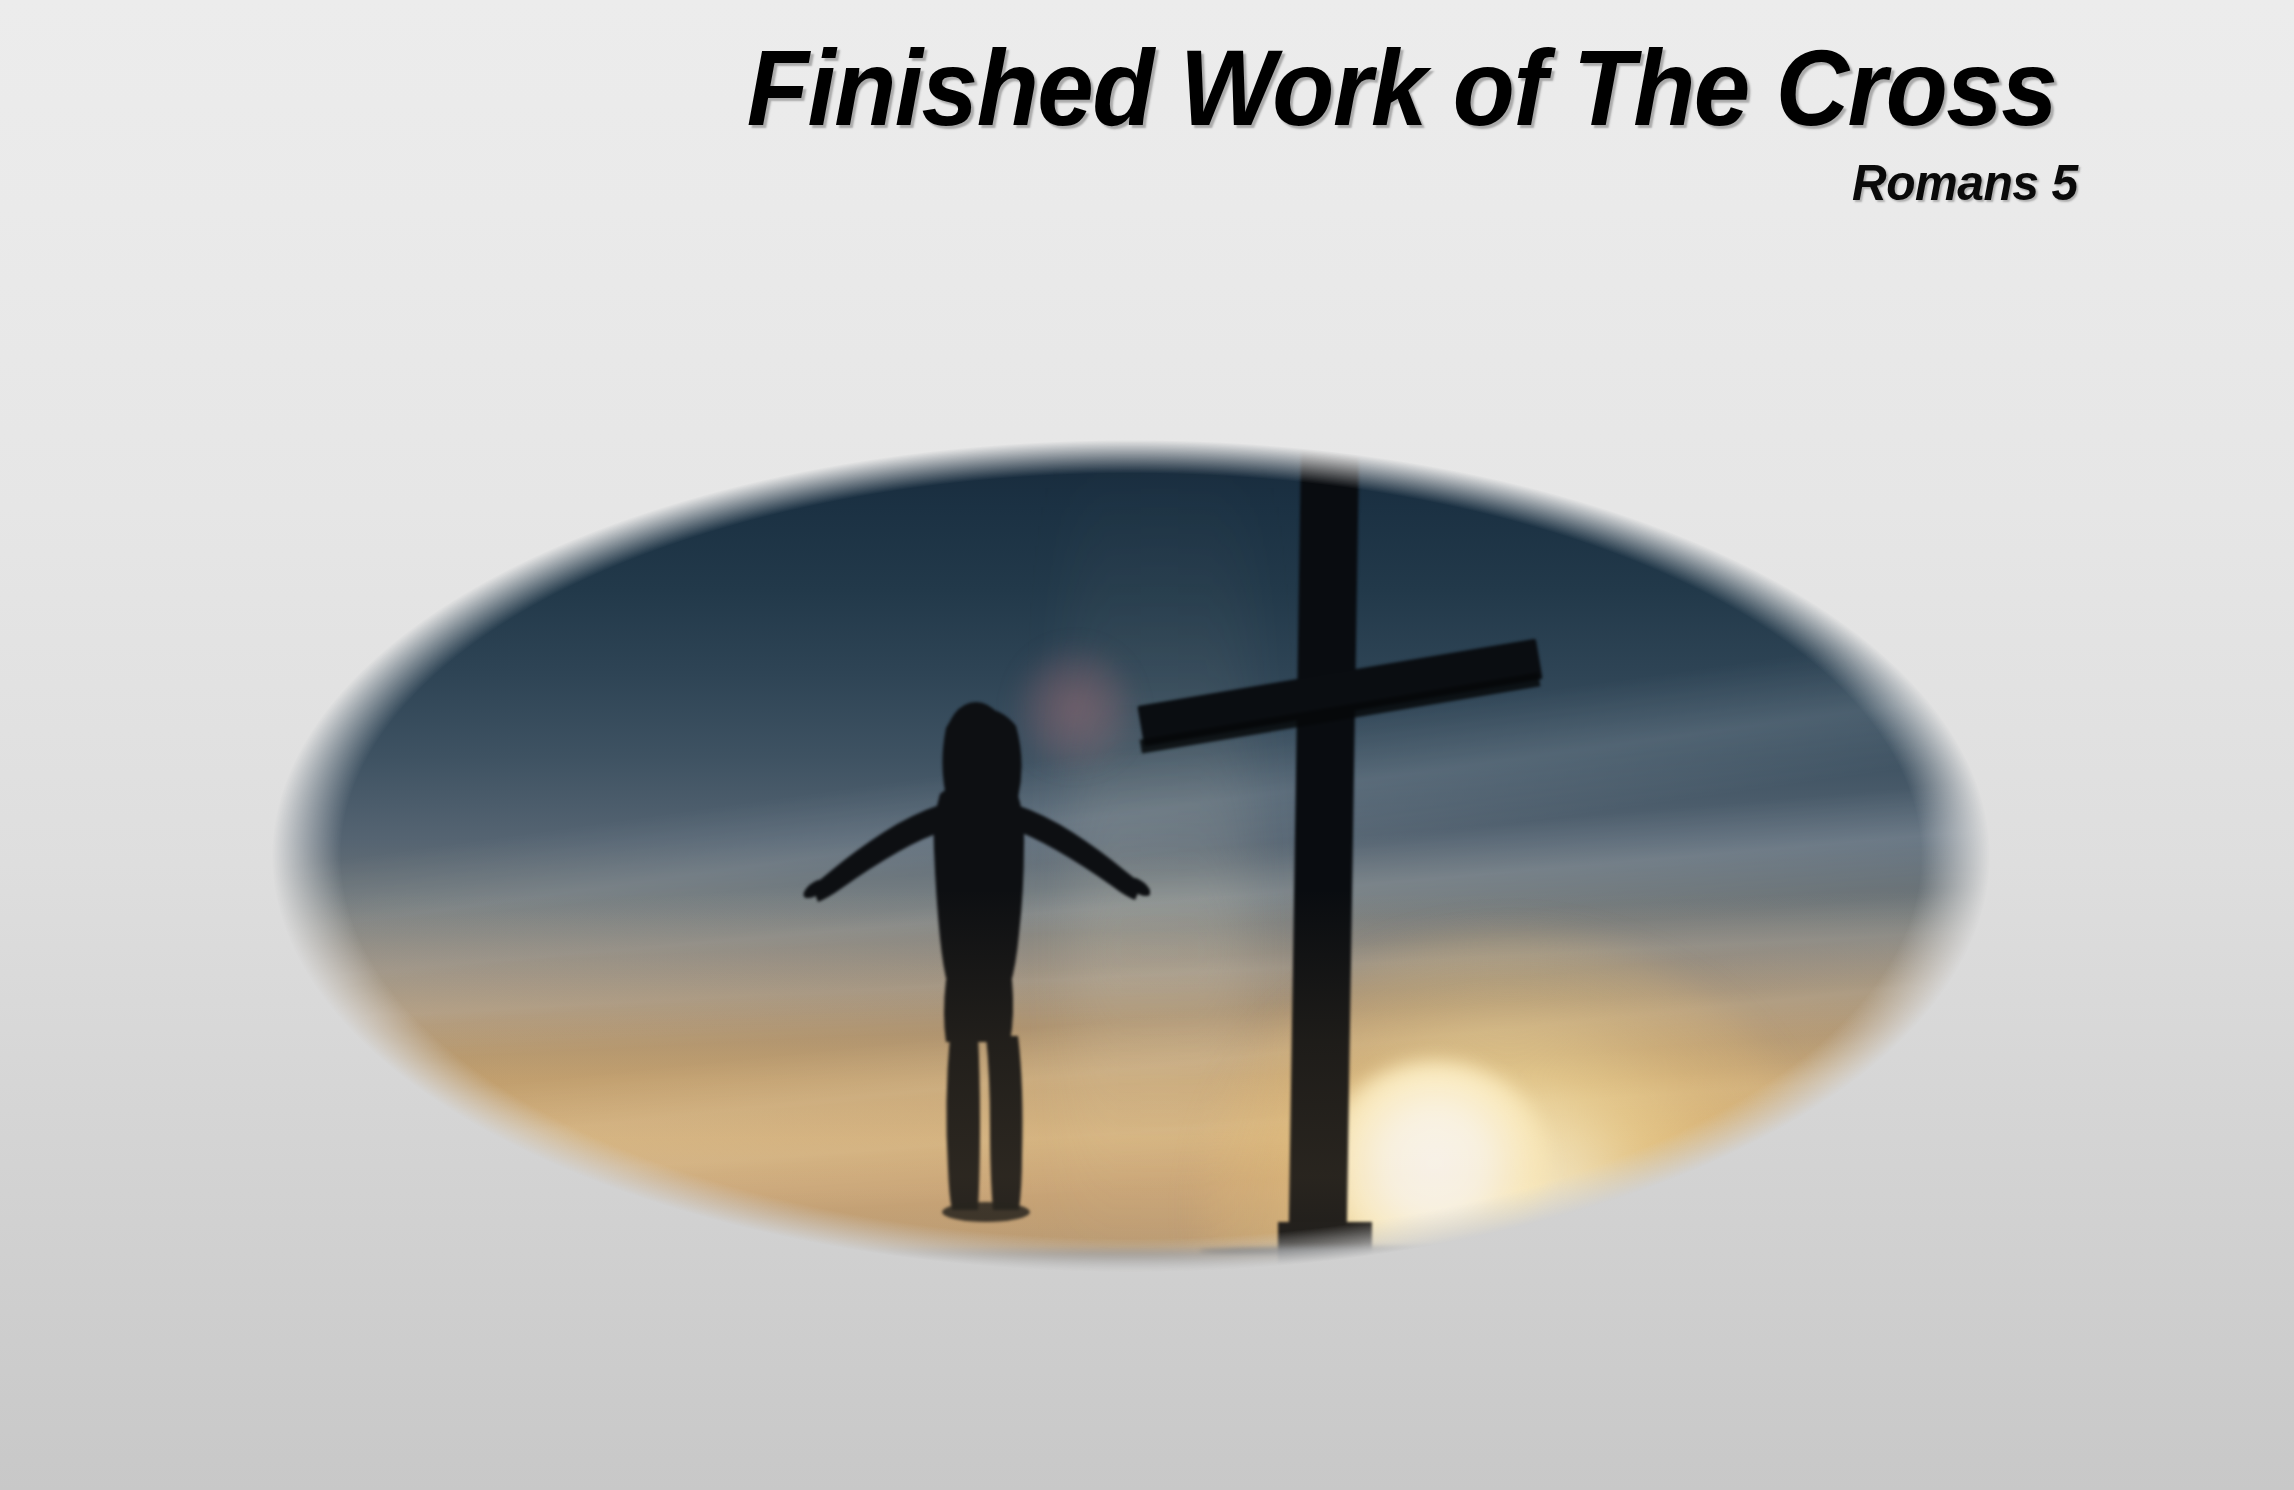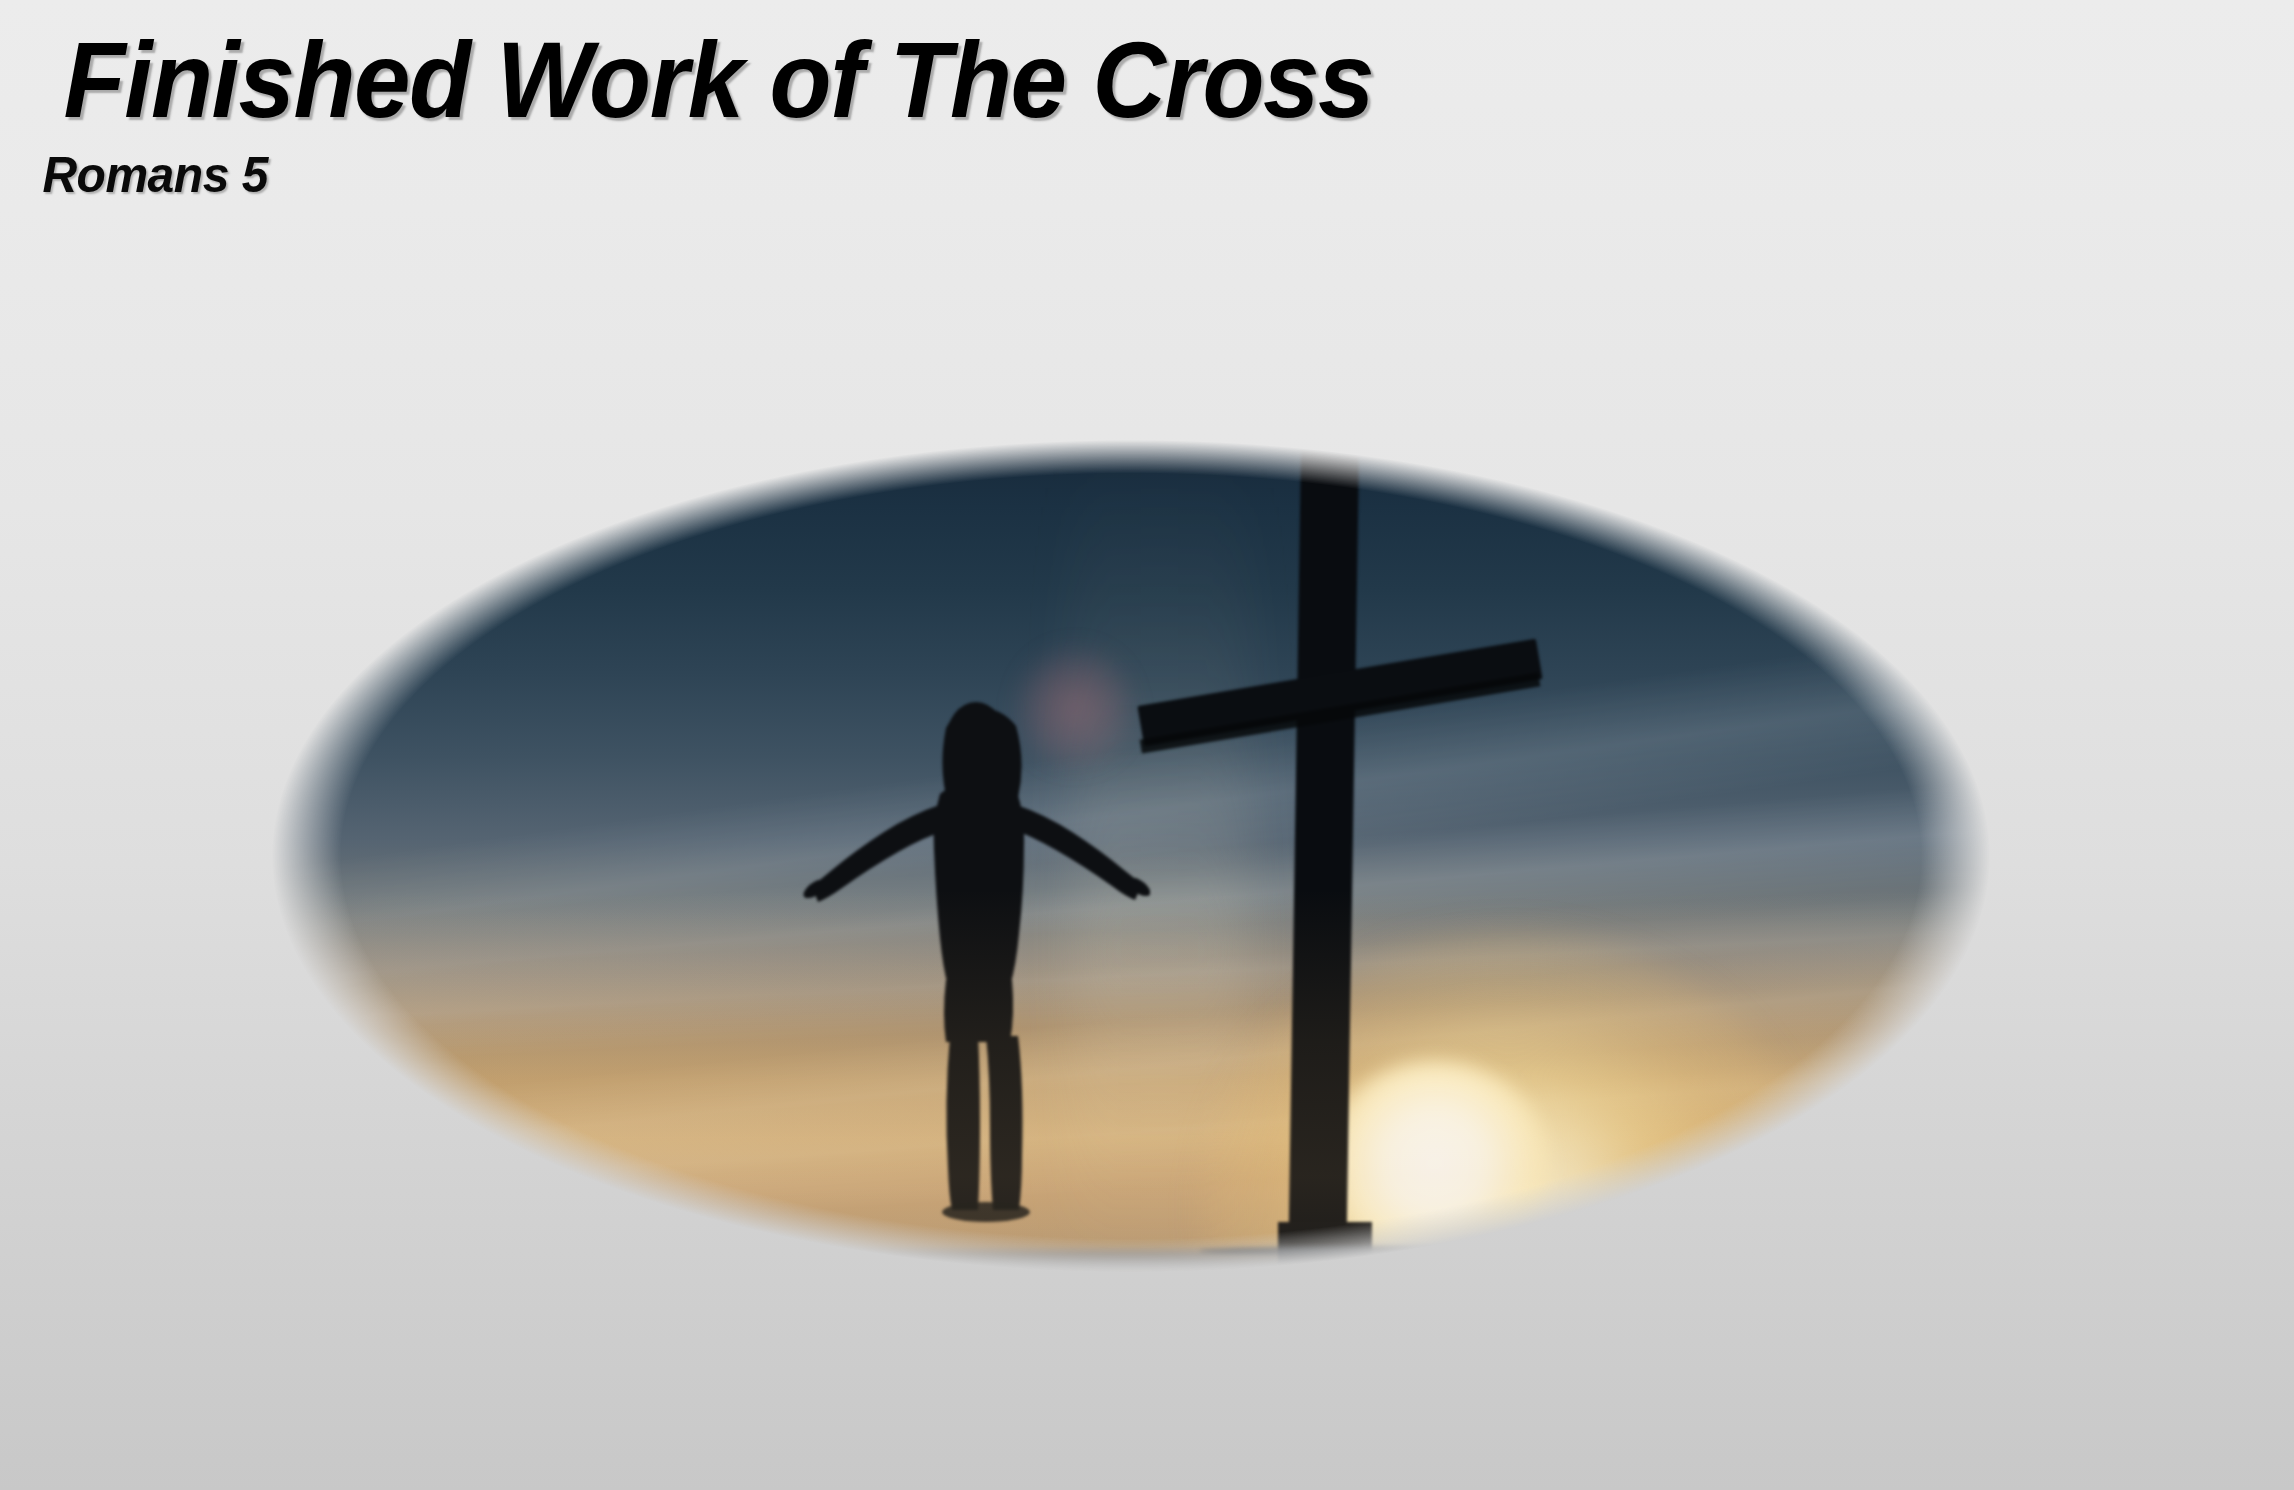--- a/index.html
+++ b/index.html
@@ -25,24 +25,24 @@
 
   
   .slide {
     position: absolute;
     inset: 0;
   }
 
   
   .title-block {
     position: absolute;
-    top: 0;
+    top: 8px;
     left: 0;
     width: 2120px;
-    text-align: left;
+    text-align: right;
     pointer-events: none;
   }
   .slide-title {
     margin: 0;
     padding-top: 26px;
     font-family: "Liberation Sans", sans-serif;
     font-weight: 700;
     font-style: italic;
     font-size: 108px;
     line-height: 1.0;

